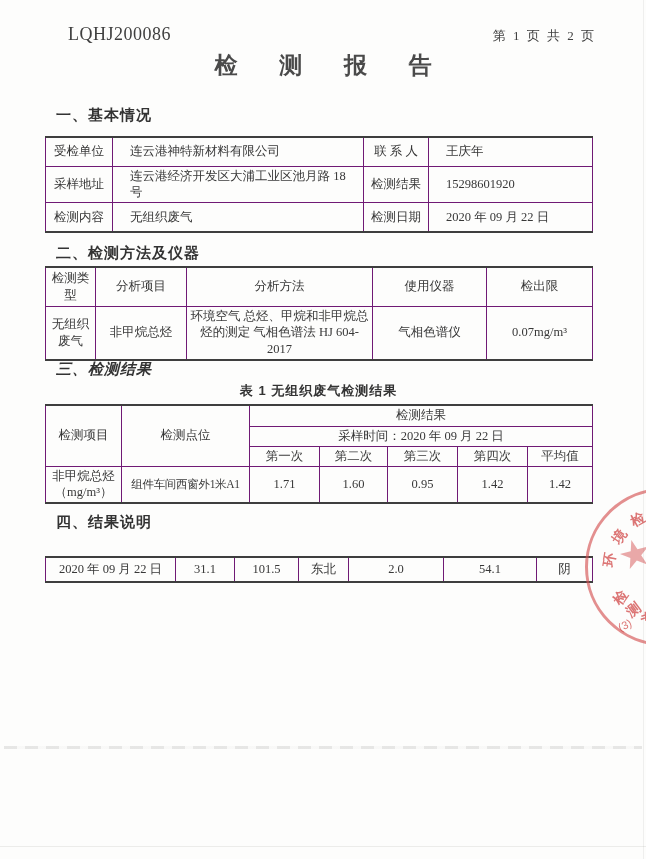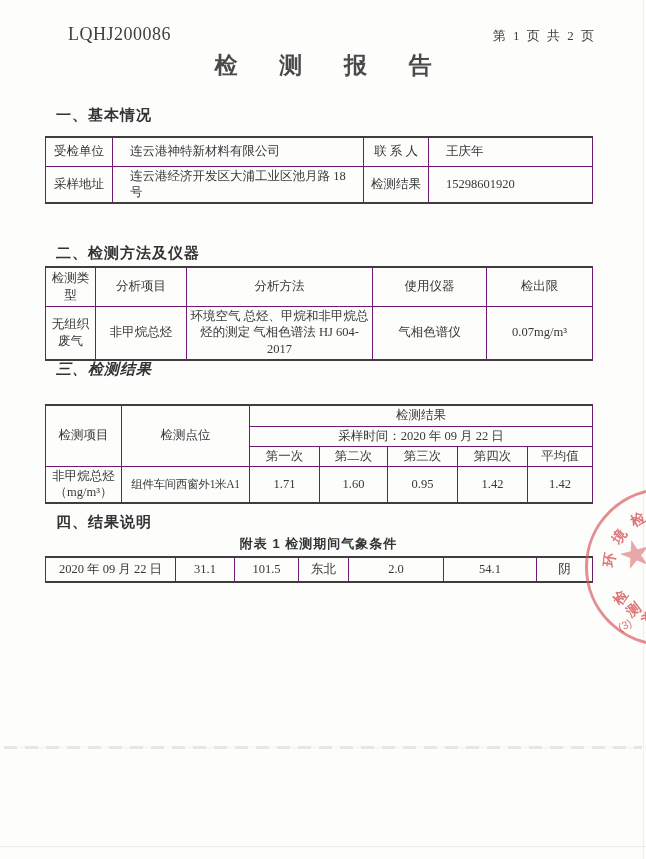--- a/index.html
+++ b/index.html
@@ -103,20 +103,26 @@
       <td class="val">连云港神特新材料有限公司</td>
       <td>联 系 人</td>
       <td class="val">王庆年</td>
     </tr>
     <tr>
       <td>采样地址</td>
       <td class="val">连云港经济开发区大浦工业区池月路 18 号</td>
       <td>检测结果</td>
       <td class="val">15298601920</td>
     </tr>
+    <tr>
+      <td>检测内容</td>
+      <td class="val">无组织废气</td>
+      <td>检测日期</td>
+      <td class="val">2020 年 09 月 22 日</td>
+    </tr>
   </tbody>
     </table>
 
   <div class="abs section-heading s2">二、检测方法及仪器</div>
 
   <table class="doc-table t2">
     <colgroup>
         <col style="width:50px">
         <col style="width:91px">
         <col style="width:186px">
@@ -135,20 +141,21 @@
       <td>无组织废气</td>
       <td>非甲烷总烃</td>
       <td>环境空气 总烃、甲烷和非甲烷总烃的测定 气相色谱法 HJ 604-2017</td>
       <td>气相色谱仪</td>
       <td>0.07mg/m³</td>
     </tr>
   </tbody>
     </table>
 
   <div class="abs section-heading s3">三、检测结果</div>
+  <div class="abs table-caption cap1">表 1 无组织废气检测结果</div>
 
   <table class="doc-table t3">
     <colgroup>
         <col style="width:76px">
         <col style="width:128px">
         <col style="width:70px">
         <col style="width:68px">
         <col style="width:70px">
         <col style="width:70px">
         <col style="width:65px">
@@ -175,21 +182,20 @@
       <td>1.71</td>
       <td>1.60</td>
       <td>0.95</td>
       <td>1.42</td>
       <td>1.42</td>
     </tr>
   </tbody>
     </table>
 
   <div class="abs section-heading s4">四、结果说明</div>
-  <div class="abs table-caption cap2">附表 1 检测期间气象条件</div>
 
   <table class="doc-table t4">
     <colgroup>
         <col style="width:130px">
         <col style="width:59px">
         <col style="width:64px">
         <col style="width:50px">
         <col style="width:95px">
         <col style="width:93px">
         <col style="width:56px">

